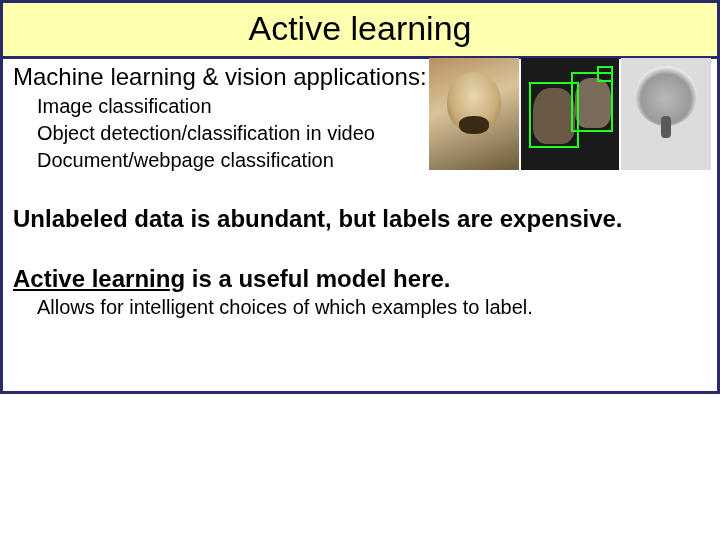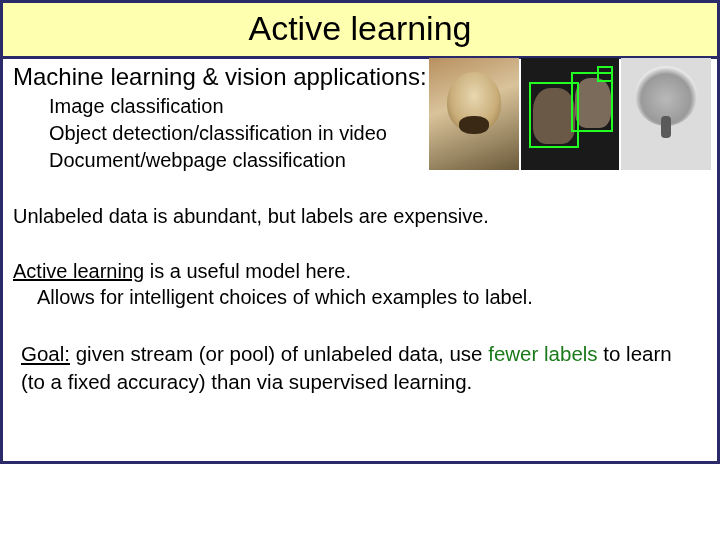--- a/index.html
+++ b/index.html
@@ -1,19 +1,19 @@
 <!DOCTYPE html>
 <html><head>
 <meta charset="utf-8">
 <style>
   * { margin: 0; padding: 0; box-sizing: border-box; }
   html, body { width: 720px; height: 540px; overflow: hidden; font-family: Arial, Helvetica, sans-serif; }
   .slide {
     width: 720px;
-    height: 464px;
+    height: 394px;
     background: #ffffff;
     border: 3px solid #2a2a6a;
     position: relative;
   }
   .title-band {
     background: #ffffb0;
     border-bottom: 3px solid #2a2a6a;
     text-align: center;
     padding: 6px 0 8px 0;
   }
@@ -26,34 +26,35 @@
     padding: 2px 10px 0 10px;
     position: relative;
   }
   .section-head {
     font-size: 24px;
     color: #000;
     margin-top: 2px;
     margin-bottom: 0;
   }
   .bullets {
-    margin-left: 36px;
+    margin-left: 24px;
     margin-top: 2px;
   }
   .bullets li {
     list-style: none;
     font-size: 20px;
     color: #000;
     line-height: 1.35;
   }
   .para {
-    font-size: 20px;
+    font-size: 24px;
     color: #000;
     margin-top: 30px;
     line-height: 1.25;
+    font-weight: bold;
   }
   .sub {
     font-size: 20px;
     color: #000;
     margin-left: 24px;
     line-height: 1.3;
   }
   .goal {
     font-size: 20.5px;
     color: #000;
@@ -145,18 +146,15 @@
       <li>Document/webpage classification</li>
     </ul>
 
     <div class="para">Unlabeled data is abundant, but labels are expensive.</div>
 
     <div class="para">
       <span class="u">Active learning</span><span> is a useful model here.</span>
     </div>
     <div class="sub">Allows for intelligent choices of which examples to label.</div>
 
-    <div class="goal">
-      <span class="u">Goal:</span><span> given stream (or pool) of unlabeled data, use </span><span class="green">fewer labels</span><span> to learn (to a fixed accuracy) than via supervised learning.</span>
-    </div>
 
   </div>
 </div>
 
 </body></html>

